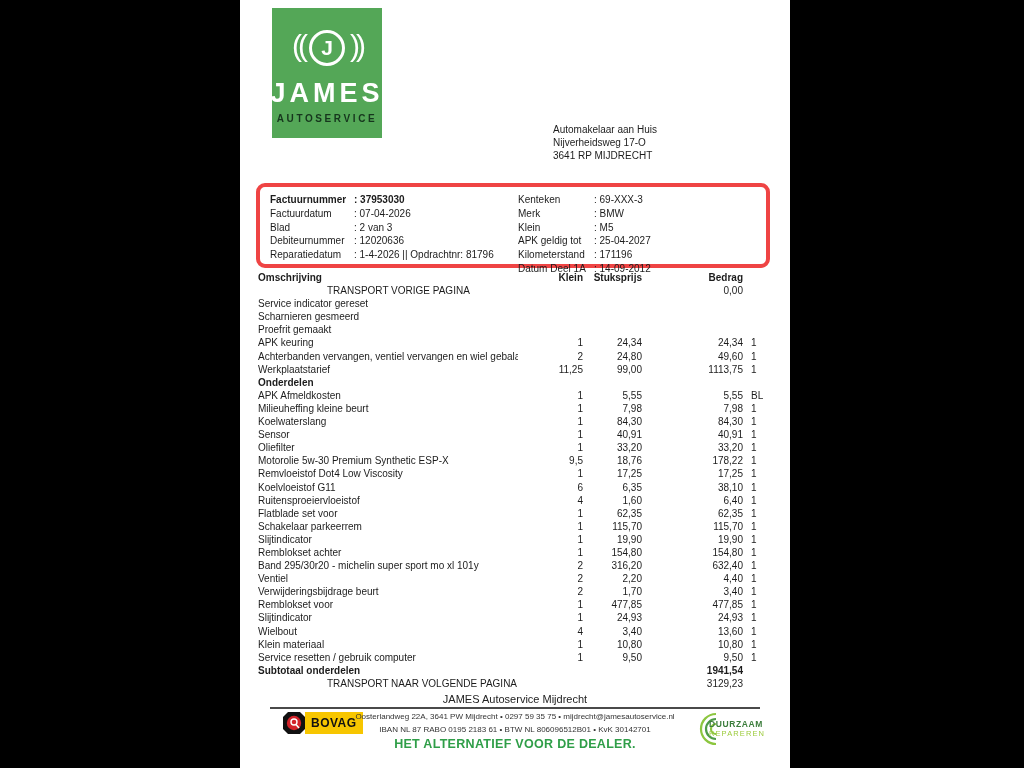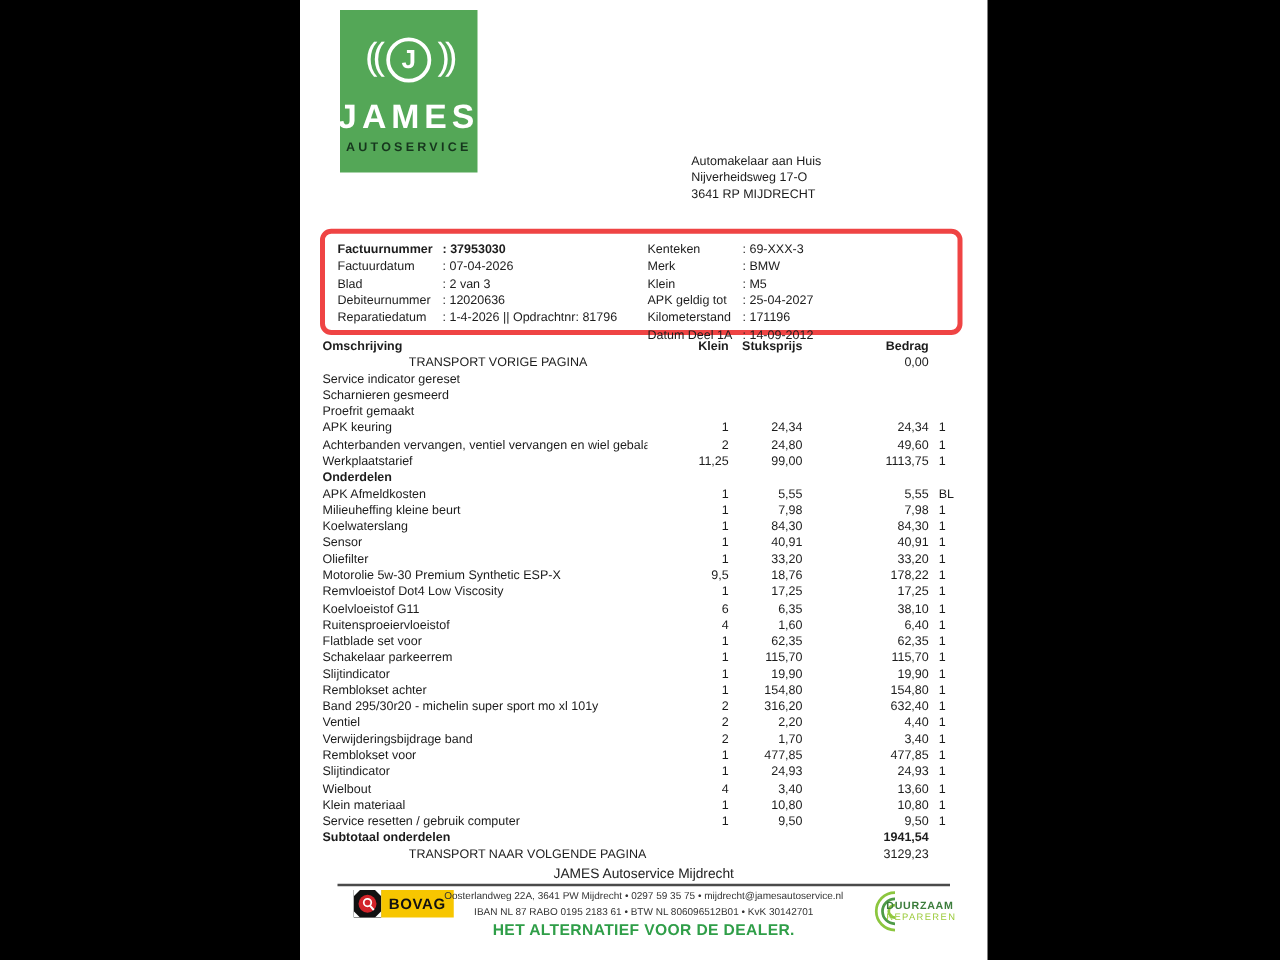--- a/index.html
+++ b/index.html
@@ -297,21 +297,21 @@
             <div class="c-flag">1</div>
           </div>
           <div class="tr">
             <div class="c-desc">Ventiel</div>
             <div class="c-qty">2</div>
             <div class="c-price">2,20</div>
             <div class="c-amt">4,40</div>
             <div class="c-flag">1</div>
           </div>
           <div class="tr">
-            <div class="c-desc">Verwijderingsbijdrage band</div>
+            <div class="c-desc">Verwijderingsbijdrage beurt</div>
             <div class="c-qty">2</div>
             <div class="c-price">1,70</div>
             <div class="c-amt">3,40</div>
             <div class="c-flag">1</div>
           </div>
           <div class="tr">
             <div class="c-desc">Remblokset voor</div>
             <div class="c-qty">1</div>
             <div class="c-price">477,85</div>
             <div class="c-amt">477,85</div>

